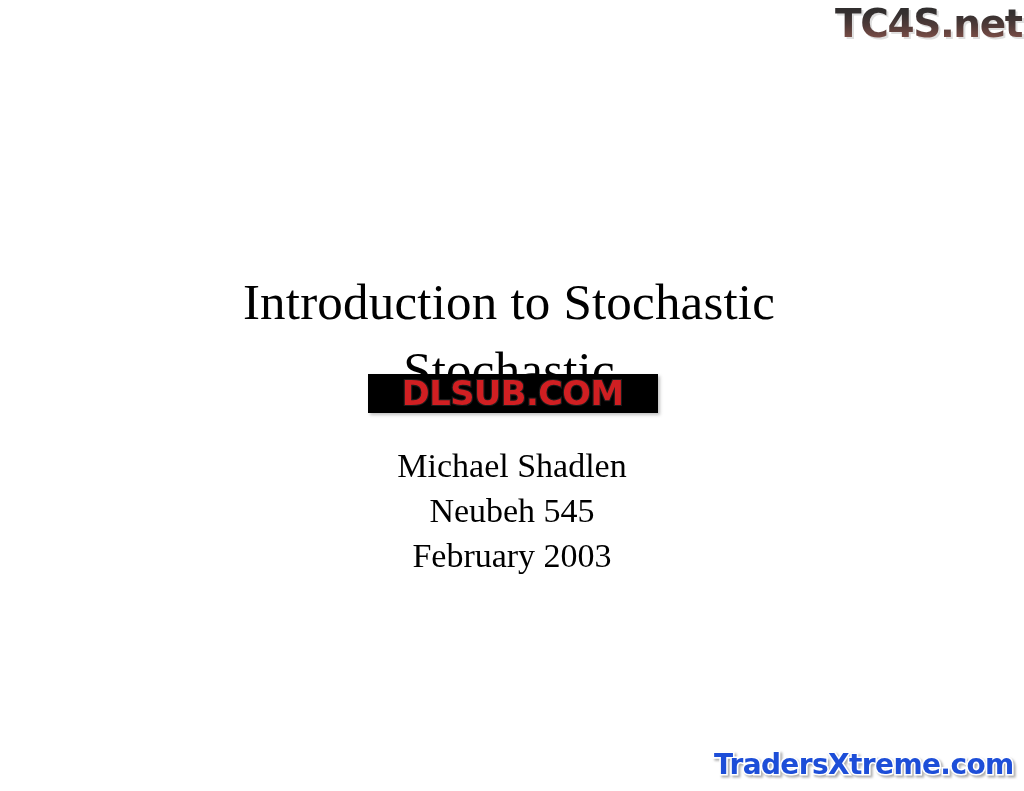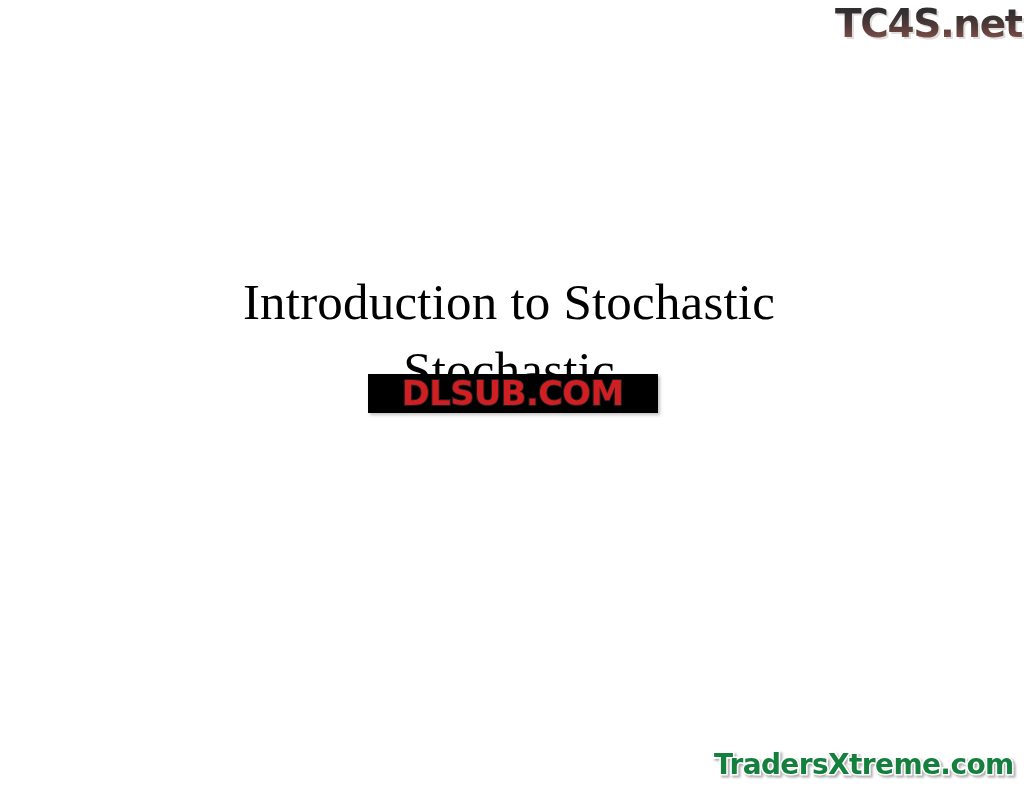--- a/index.html
+++ b/index.html
@@ -122,37 +122,42 @@
 
   
   .wm-traders {
     position: absolute;
     left: 714px;
     top: 748px;
     font-family: "DejaVu Sans", sans-serif;
     font-size: 28px;
     font-weight: 700;
     letter-spacing: -0.6px;
-    color: #15803d;
+    color: #1d4ed8;
     -webkit-text-stroke: 3.2px #ffffff;
     paint-order: stroke fill;
     white-space: nowrap;
     filter: drop-shadow(2px 2px 1px rgba(110,110,110,0.55));
   }
 </style>
 </head>
 <body>
 
 <div id="slide">
 
   <div class="title-block">
     <div class="title-line">Introduction to Stochastic</div>
     <div class="title-line">Stochastic</div>
   </div>
 
+  <div class="subtitle-block">
+    <div class="subtitle-line">Michael Shadlen</div>
+    <div class="subtitle-line">Neubeh 545</div>
+    <div class="subtitle-line">February 2003</div>
+  </div>
 
   <div class="wm-tc4s-shadow">TC4S.net</div>
   <div class="wm-tc4s">TC4S.net</div>
 
   <div class="wm-dlsub">
     <span class="wm-dlsub-text">DLSUB.COM</span>
   </div>
 
   <div class="wm-traders">TradersXtreme.com</div>
 

